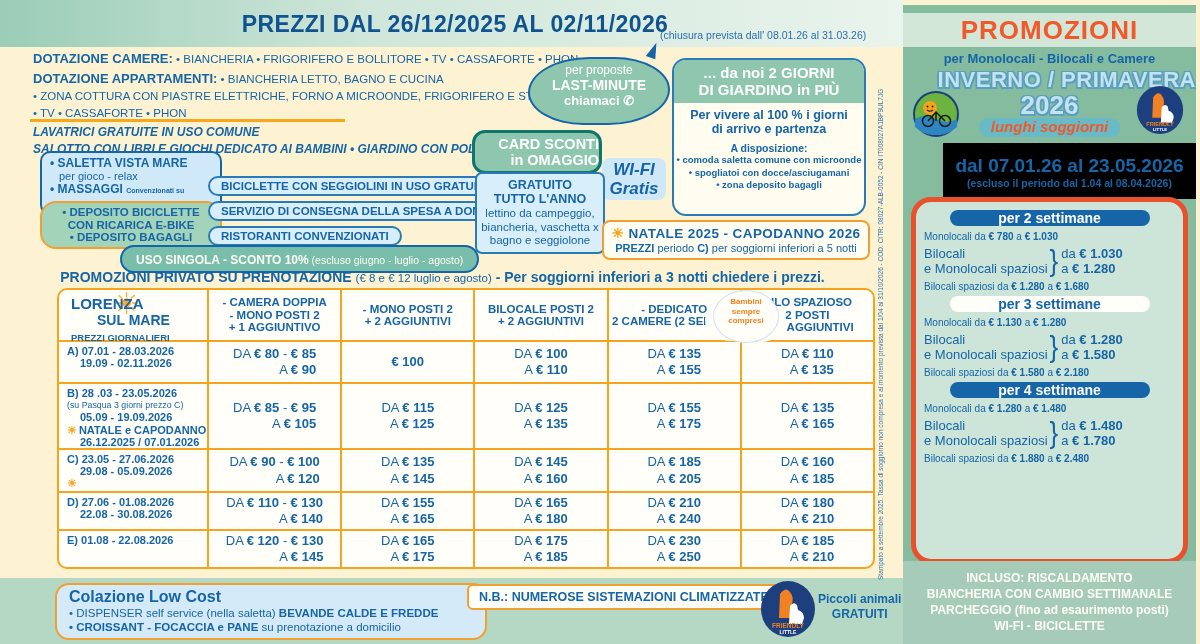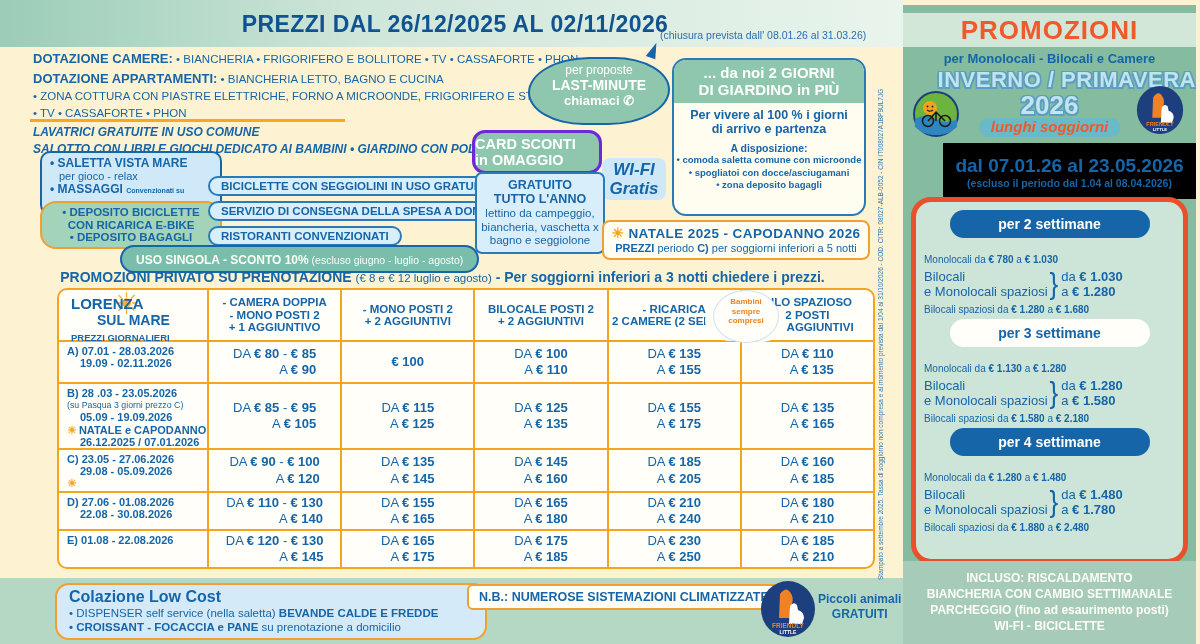--- a/index.html
+++ b/index.html
@@ -40,22 +40,22 @@
          border:2.5px solid #1565a8;border-radius:50% 45% 50% 45%/60% 55% 60% 55%;
          color:#fff;text-align:center;padding-top:4px;}
   .cloud-l1{font-size:12px;}
   .cloud-l2{font-size:14px;font-weight:bold;}
   .cloud-l3{font-size:13px;font-weight:bold;}
   .cloud-tail{position:absolute;left:648px;top:42px;width:0;height:0;
               border-left:6px solid transparent;border-right:4px solid transparent;
               border-bottom:16px solid #1565a8;transform:rotate(18deg);}
   
   .card-box{position:absolute;left:472px;top:130px;width:124px;padding:3px 0;
-            background:#8ec7ae;border:3px solid #6d28d9;border-radius:13px;
-            text-align:left;color:#fff;font-weight:bold;font-size:14.5px;line-height:16px;}
+            background:#8ec7ae;border:3px solid #0f766e;border-radius:13px;
+            text-align:right;color:#fff;font-weight:bold;font-size:14.5px;line-height:16px;}
   .wifi-box{position:absolute;left:602px;top:158px;width:64px;padding:2px 0;background:#cfe8f8;
             border-radius:8px;text-align:center;font-style:italic;font-weight:bold;
             font-size:17px;line-height:19px;color:#1565a8;}
   .gratuito-box{position:absolute;left:475px;top:172px;width:122px;padding:4px 2px;
                 background:#d9eefb;border:2px solid #2a7ab5;border-radius:7px;text-align:center;}
   .grat-t{font-size:12.5px;font-weight:bold;line-height:14px;}
   .grat-b{font-size:11.5px;line-height:13.5px;margin-top:1px;}
   
   .due-box{position:absolute;left:672px;top:58px;width:190px;height:154px;background:#fffdf0;
            border:2.5px solid #2a7ab5;border-radius:14px;overflow:hidden;}
@@ -135,22 +135,22 @@
            border-radius:9px;padding:0 12px 2px;font-size:15px;font-weight:bold;font-style:italic;
            color:#f0592b;white-space:nowrap;}
   .bike-logo{position:absolute;left:10px;top:86px;}
   .pet-logo-top{position:absolute;right:12px;top:80px;}
   .dal-band{position:absolute;left:0;right:0;top:138px;height:44px;background:#000000;
             text-align:center;padding-top:12px;margin-left:40px;}
   .dal-dates{font-size:19px;font-weight:bold;color:#1565a8;}
   .dal-note{font-size:10.5px;font-weight:bold;color:#1565a8;}
   .promo-box{position:absolute;left:8px;right:8px;top:192px;bottom:80px;background:#cde4d8;
              border:5px solid #e8512b;border-radius:20px;padding:4px 8px;}
-  .wk-pill{width:200px;margin:4px auto 16px;border-radius:14px;text-align:center;
-           font-size:14px;font-weight:bold;padding:6px 0;}
+  .wk-pill{width:200px;margin:4px auto 5px;border-radius:14px;text-align:center;
+           font-size:14px;font-weight:bold;padding:0 0;}
   .wk-navy{background:#1565a8;color:#fff;}
   .wk-white{background:#fffef8;color:#1565a8;}
   .promo-line{font-size:10px;color:#1565a8;margin:4px 0;white-space:nowrap;}
   .pbold{font-weight:bold;}
   .promo-brace{display:flex;align-items:center;font-size:13px;color:#1565a8;margin:2px 0;}
   .br-left div{line-height:14.5px;}
   .brace{font-size:26px;font-weight:normal;margin:0 3px 0 2px;transform:scaleY(1.15);}
   .br-right div{line-height:14.5px;}
   .included{position:absolute;left:0;right:0;bottom:0;height:74px;background:#a6ccb9;
             text-align:center;padding-top:9px;}
@@ -272,21 +272,21 @@
         </div>
         <div class="tcell thead bl">
           <div>- MONO POSTI 2</div>
           <div>+ 2 AGGIUNTIVI</div>
         </div>
         <div class="tcell thead bl">
           <div>BILOCALE POSTI 2</div>
           <div>+ 2 AGGIUNTIVI</div>
         </div>
         <div class="tcell thead bl">
-          <div>- RICARICA</div>
+          <div>- DEDICATO</div>
           <div>2 CAMERE  (2 SERVIZI)</div>
         </div>
         <div class="tcell thead bl">
           <div>BILO SPAZIOSO</div>
           <div>2 POSTI</div>
           <div>+3/4 AGGIUNTIVI</div>
         </div>
         <div class="tcell pcell bt">
           <div class="pline">A) 07.01 - 28.03.2026</div>
           <div class="pline pind">19.09 - 02.11.2026</div>

